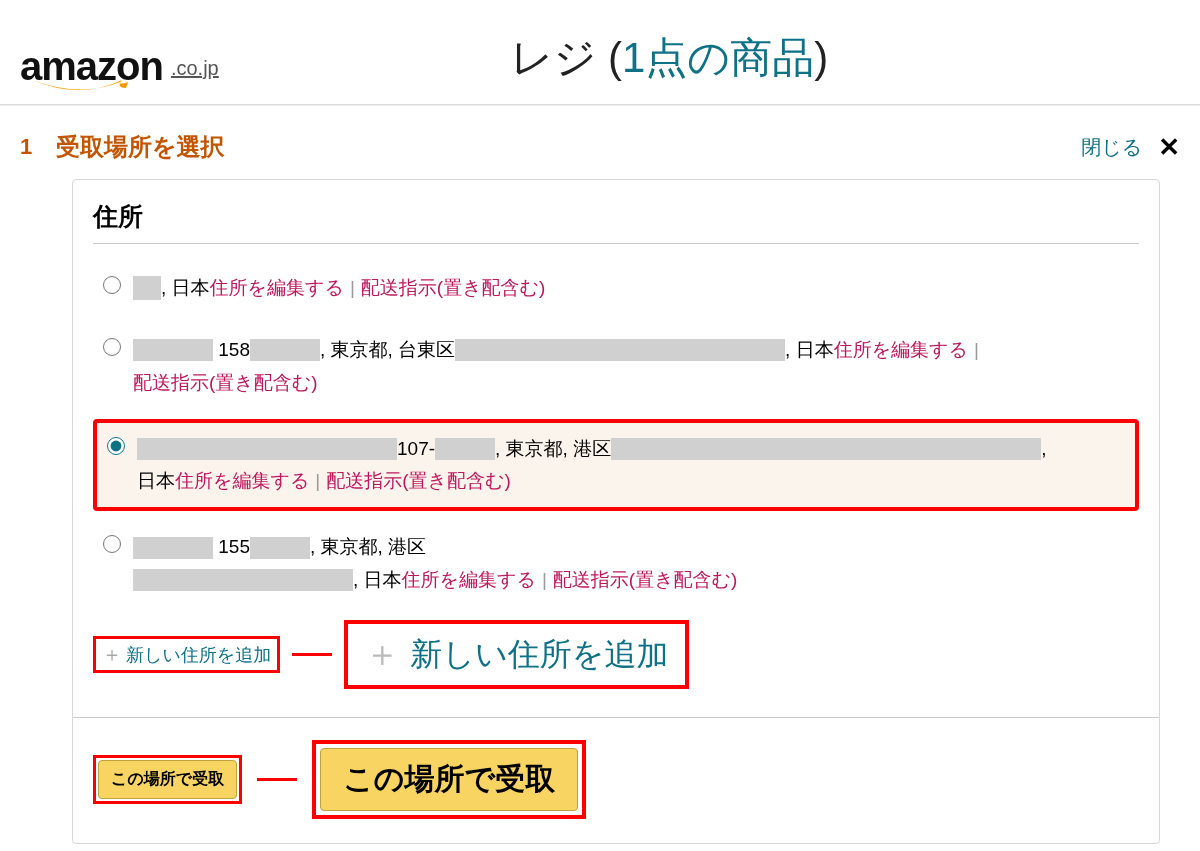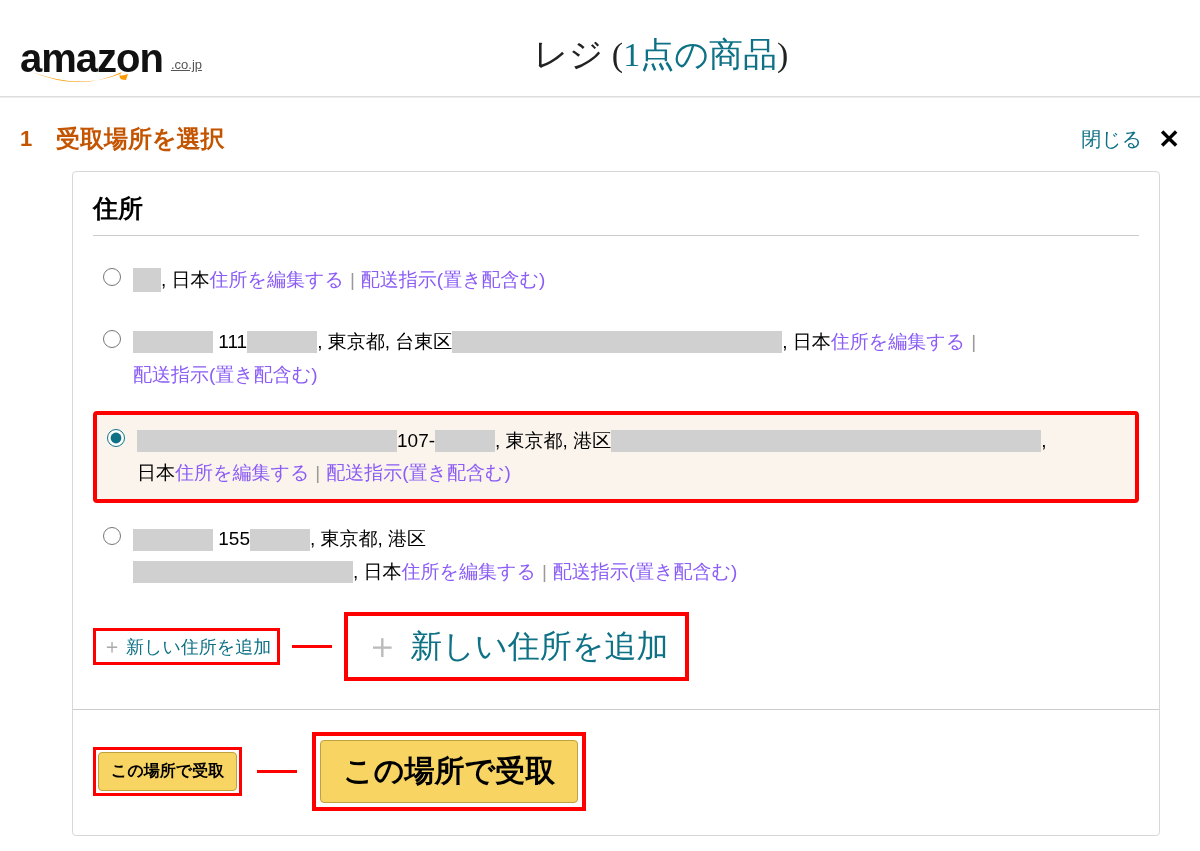--- a/index.html
+++ b/index.html
@@ -5,22 +5,22 @@
 * { box-sizing: border-box; margin: 0; padding: 0; }
 body { font-family: "Hiragino Kaku Gothic Pro", "Meiryo", Arial, sans-serif; background: #fff; }
 
 
 .header { display: flex; align-items: flex-end; padding: 30px 20px 18px 20px; border-bottom: 1px solid #ddd; position: relative; }
 .header::after { content:""; position:absolute; left:0; right:0; bottom:-2px; height:1px; background:#eee; }
 .logo-wrap { display: flex; align-items: flex-end; margin-top: 8px; }
 .logo { font-family: Arial, sans-serif; font-weight: 900; font-size: 40px; letter-spacing: -1px; color: #111; position: relative; line-height: 1; }
 .logo-swoosh { position: absolute; left: 10px; bottom: -10px; width: 100px; height: 18px; }
 .logo-swoosh svg { display: block; }
-.logo-suffix { font-size: 13px; color: #555; margin-left: 8px; padding-bottom: 6px; text-decoration: underline; }
-.header-title { margin: 0 auto; font-size: 34px; color: #222; font-weight: 400; padding-right: 60px; font-family: Liberation Serif, serif; }
+.logo-suffix { font-size: 20px; color: #555; margin-left: 8px; padding-bottom: 6px; text-decoration: underline; }
+.header-title { margin: 0 auto; font-size: 42px; color: #222; font-weight: 400; padding-right: 60px; }
 .header-title .count { color: #0E7186; }
 
 
 .step-row { display: flex; align-items: center; padding: 26px 20px 16px 20px; }
 .step-num { color: #c45500; font-size: 22px; font-weight: 700; width: 36px; }
 .step-title { color: #c45500; font-size: 24px; font-weight: 700; flex: 1; }
 .close-wrap { display: flex; align-items: center; color: #0E7186; font-size: 20px; gap: 16px; }
 .close-x { color: #000; font-size: 26px; font-weight: 700; cursor: pointer; }
 
 
@@ -32,21 +32,21 @@
 .addr.selected { background: #fbf4ec; }
 .addr.selected-box { border: 4px solid #f00; }
 .addr-line { font-size: 19px; line-height: 1.7; display: flex; flex-wrap: wrap; align-items: center; gap: 0; }
 .addr-line2 { font-size: 19px; line-height: 1.7; display: flex; flex-wrap: wrap; align-items: center; gap: 0; padding-left: 0; }
 .red { display: inline-block; background: #d0d0d0; height: 22px; vertical-align: middle; }
 .red.w1 { width: 80px; }
 .red.w1b { width: 62px; }
 .red.w3 { width: 330px; }
 .red.wbox { width: 28px; height: 24px; }
 .red.w5 { width: 220px; }
-.link { color: #8b5cf6; cursor: pointer; }
+.link { color: #be185d; cursor: pointer; }
 .sep { color: #999; margin: 0 6px; }
 
 
 .add-new-row { display: flex; align-items: center; gap: 12px; margin-top: 14px; }
 .add-new-small { display: inline-flex; align-items: center; border: 3px solid #f00; padding: 2px 6px; font-size: 18px; }
 .add-new-small .plus { color: #aaa; font-size: 20px; margin-right: 4px; font-weight: 400; }
 .add-new-small .lbl { color: #0E7186; }
 .connector { width: 40px; height: 3px; background: #f00; }
 .add-new-big { display: inline-flex; align-items: center; border: 4px solid #f00; padding: 6px 16px; font-size: 32px; }
 .add-new-big .plus { color: #bbb; margin-right: 10px; font-weight: 300; font-size: 36px; }
@@ -101,21 +101,21 @@
       <span class="sep">|</span>
       <span class="link">配送指示(置き配含む)</span>
     </div>
   </div>
 
   <div class="addr">
     <input type="radio" name="addr" style="">
     <div class="addr-line">
       <span class="red w1"></span>
       <span>&nbsp;</span>
-        <span>111</span>
+        <span>158</span>
       <span class="red" style="width:70px"></span>
       <span>, 東京都, 台東区</span>
       <span class="red w3"></span>
       <span>, 日本 </span>
       <span class="link">住所を編集する</span>
       <span class="sep">|</span>
       <span class="link">配送指示(置き配含む)</span>
     </div>
   </div>
 

